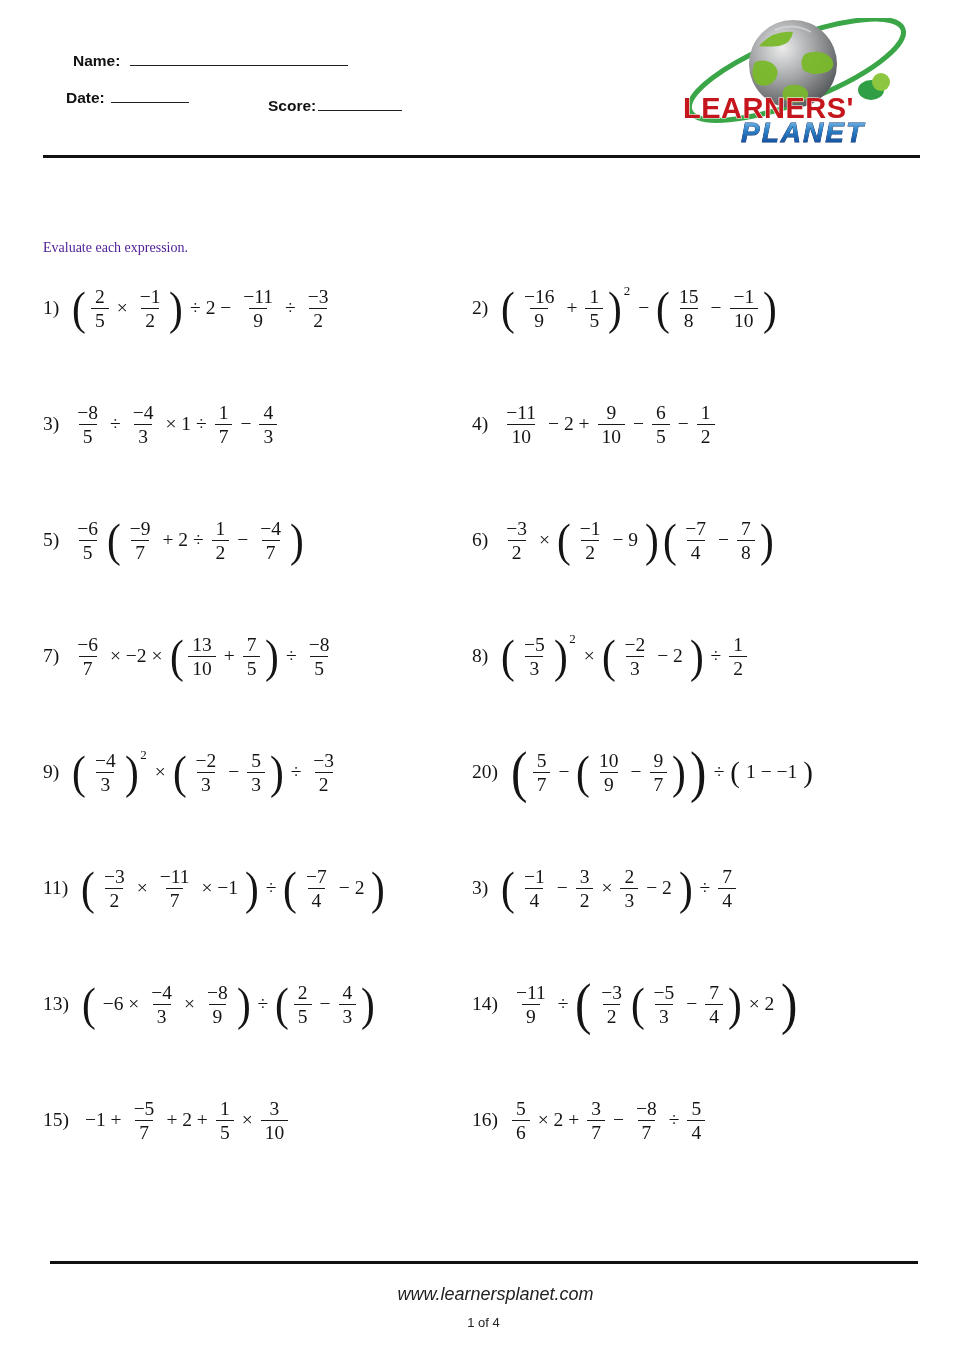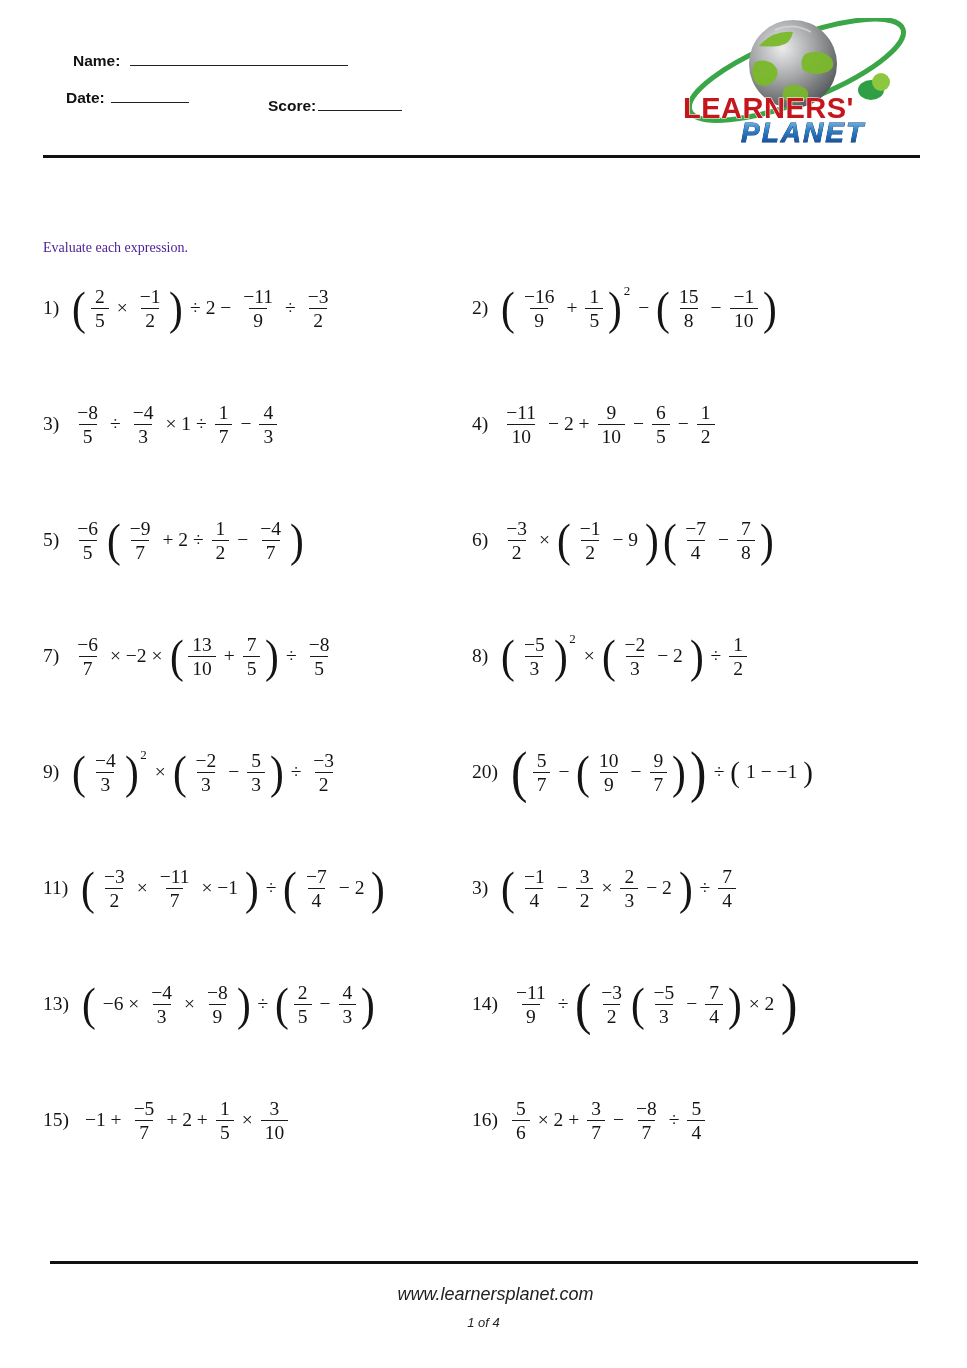--- a/index.html
+++ b/index.html
@@ -48,21 +48,21 @@
   .paren.z0 { font-size: 29px; }
   .paren.z1 { font-size: 47px; transform: scaleX(0.88); }
   .paren.z2 { font-size: 56px; transform: scaleX(0.88); }
   .msup { font-size: 13px; align-self: flex-start; margin: -2px 3px 0 0; }
 
   
   .rule-bottom { position: absolute; left: 50px; right: 49px; top: 1261px; border-top: 3px solid #111; }
   .site { position: absolute; top: 1284px; left: 12px; width: 100%; text-align: center;
           font-family: "Liberation Sans", sans-serif; font-style: italic; font-size: 18px; color: #222; }
   .pageno { position: absolute; top: 1315px; left: 0; width: 100%; text-align: center;
-            font-family: "Liberation Sans", sans-serif; font-size: 13px; color: #222; font-style: italic; }
+            font-family: "Liberation Sans", sans-serif; font-size: 13px; color: #222; }
 </style>
 </head>
 <body>
 
 <div class="page">
 
   <div class="hdr-line hdr-name">
     <span>Name:</span><span class="blank blank-name"></span>
   </div>
   <div class="hdr-line hdr-date">

